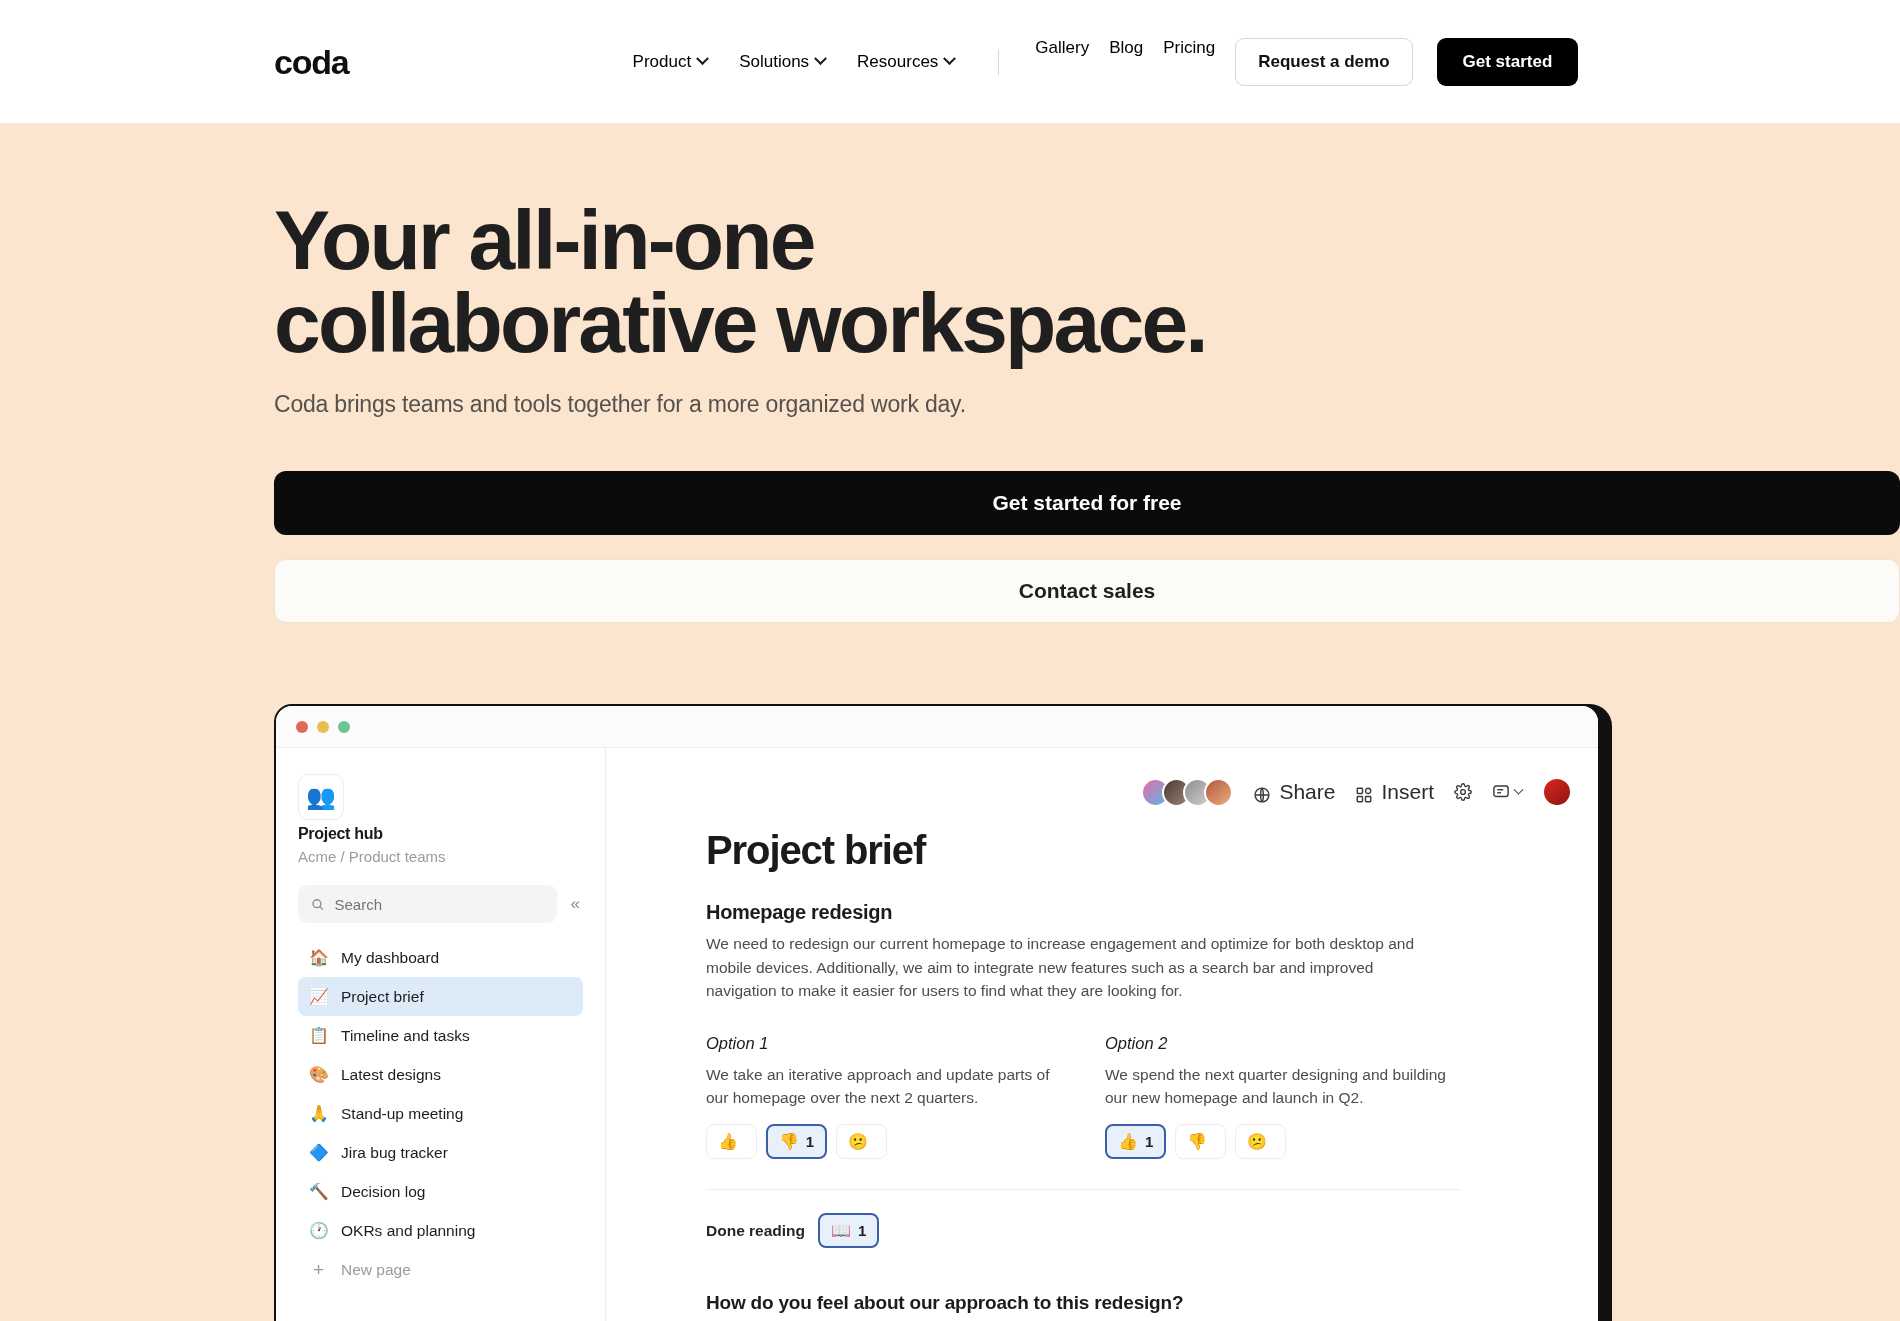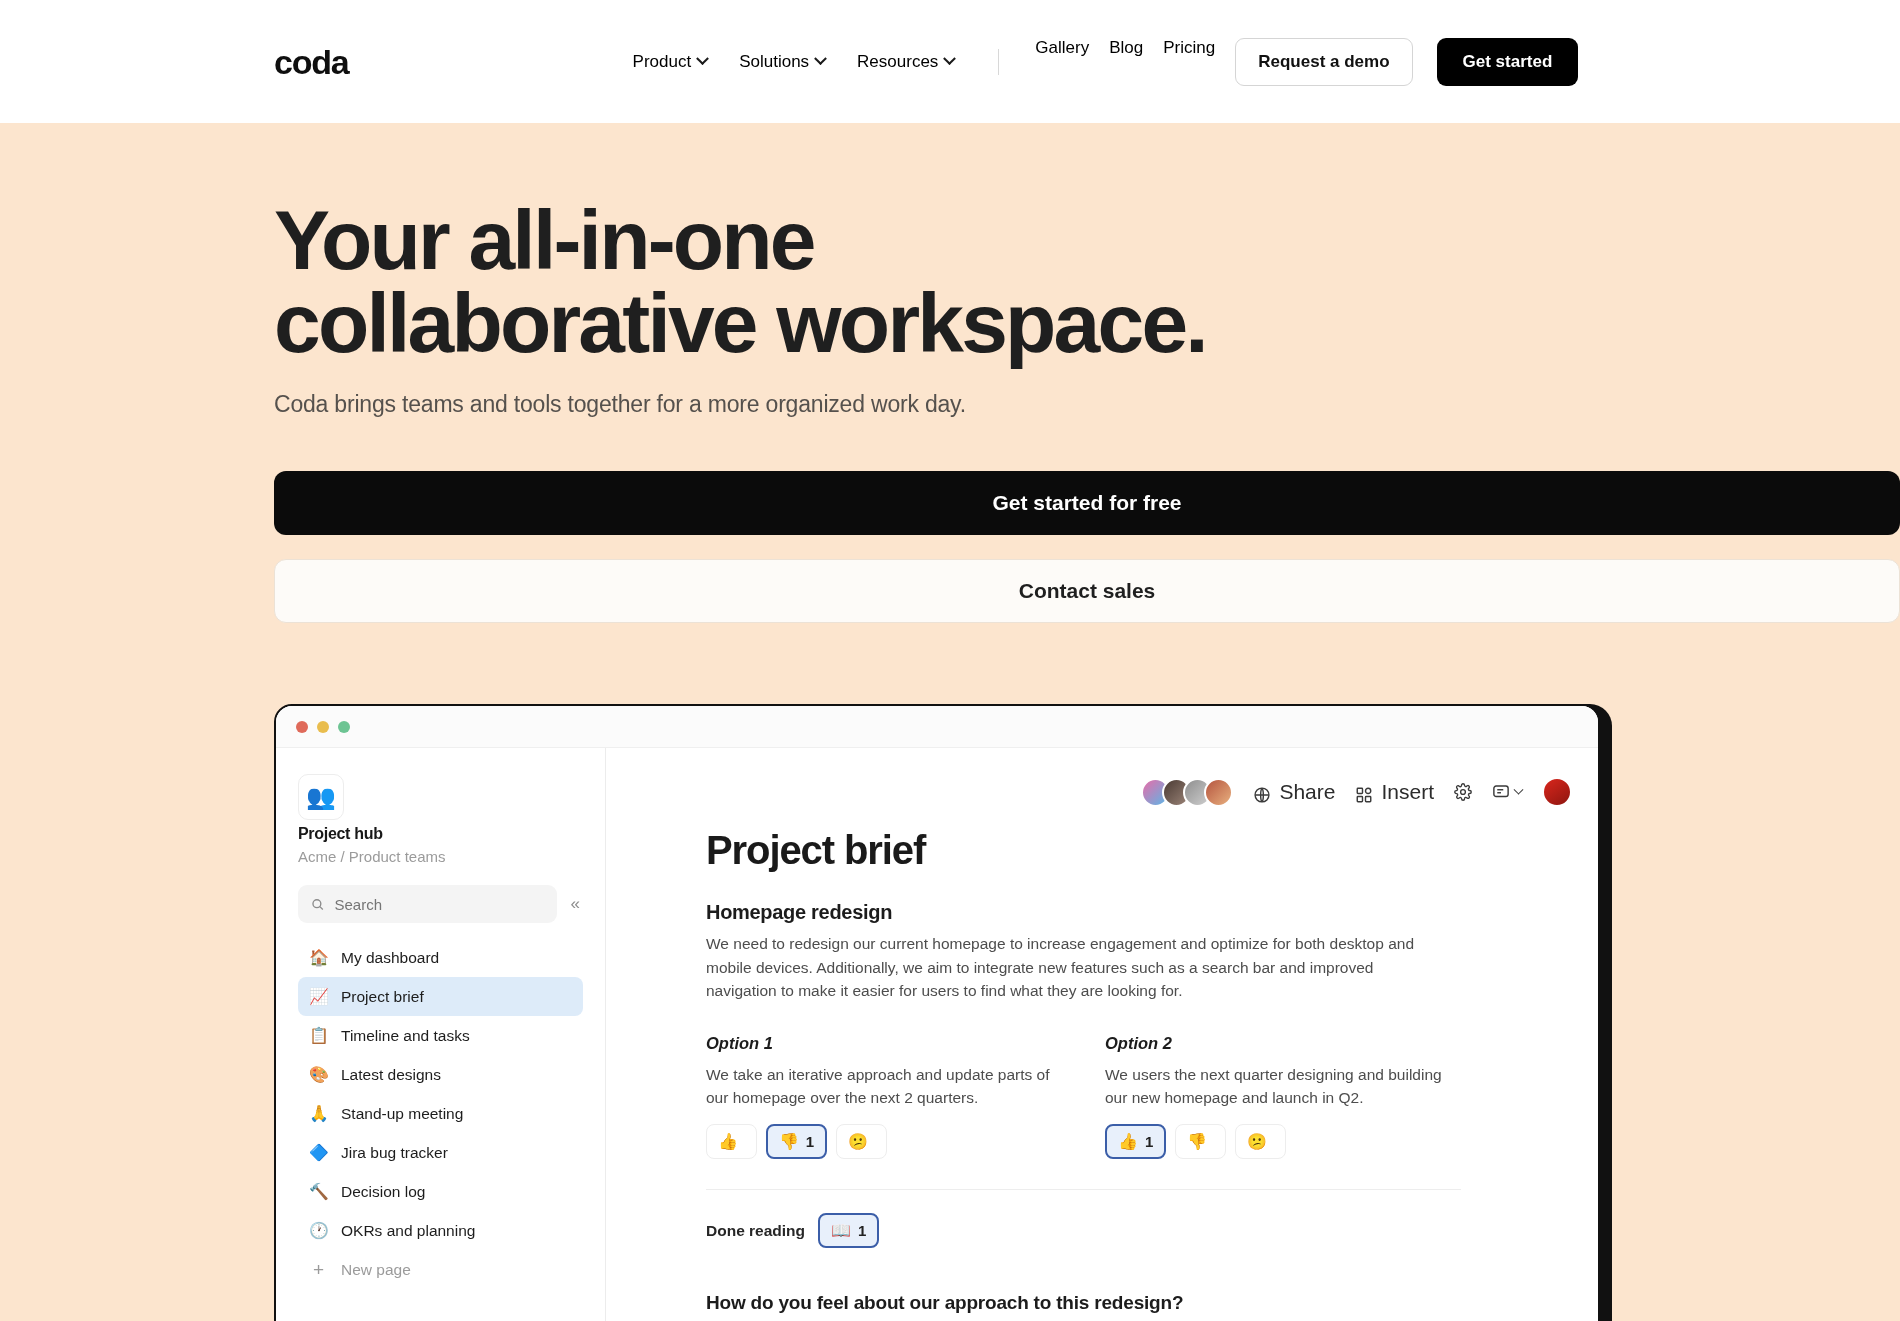--- a/index.html
+++ b/index.html
@@ -308,21 +308,21 @@
     max-width: 730px;
   }
   .options {
     margin-top: 31px;
     display: flex;
     gap: 44px;
   }
   .option-col { width: 355px; }
   .option-title {
     font-size: 16.5px;
-    font-weight: 700;
+    font-weight: 400;
     font-style: italic;
     color: #1c1c1c;
   }
   .option-text {
     margin-top: 10px;
     font-size: 15.5px;
     line-height: 1.5;
     color: #4d4d4d;
   }
   .reactions {
@@ -553,21 +553,21 @@
                 </div>
                 <div class="rx">
                   <span class="emo">😕</span>
                   <span></span>
                 </div>
               </div>
             </div>
 
             <div class="option-col">
               <div class="option-title">Option 2</div>
-              <div class="option-text">We users the next quarter designing and building our new homepage and launch in Q2.</div>
+              <div class="option-text">We spend the next quarter designing and building our new homepage and launch in Q2.</div>
               <div class="reactions">
                 <div class="rx sel">
                   <span class="emo">👍</span>
                   <span>1</span>
                 </div>
                 <div class="rx">
                   <span class="emo">👎</span>
                   <span></span>
                 </div>
                 <div class="rx">

